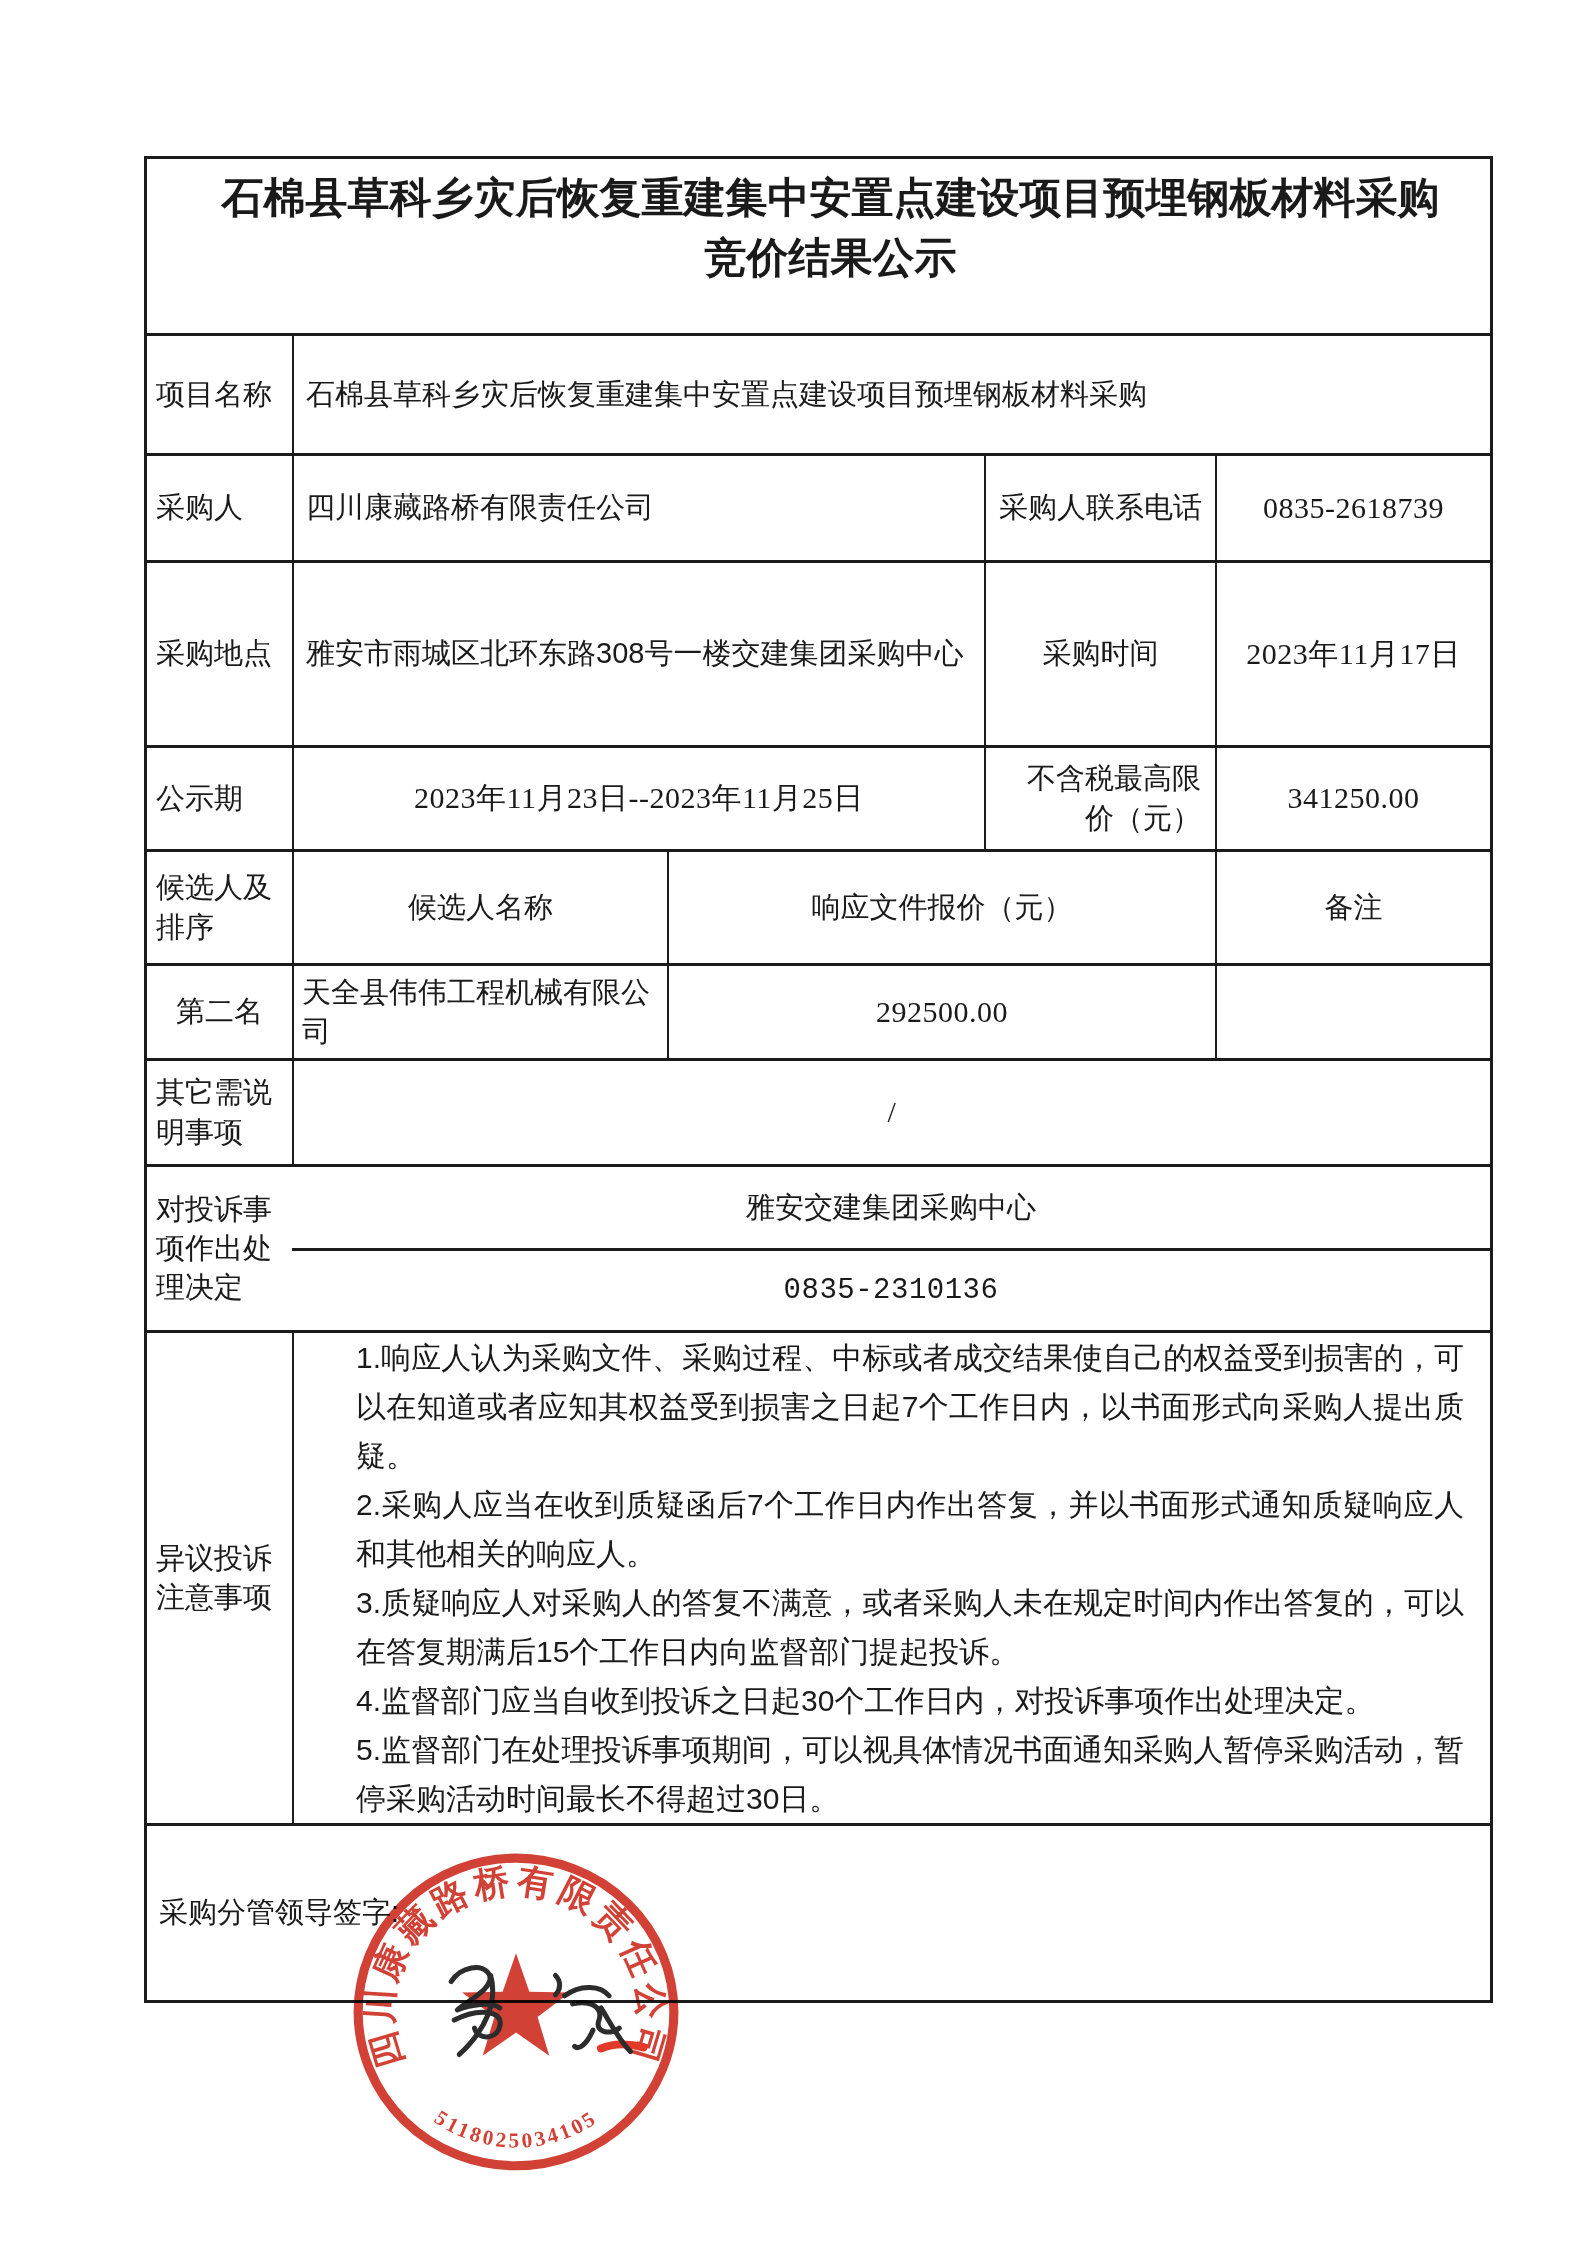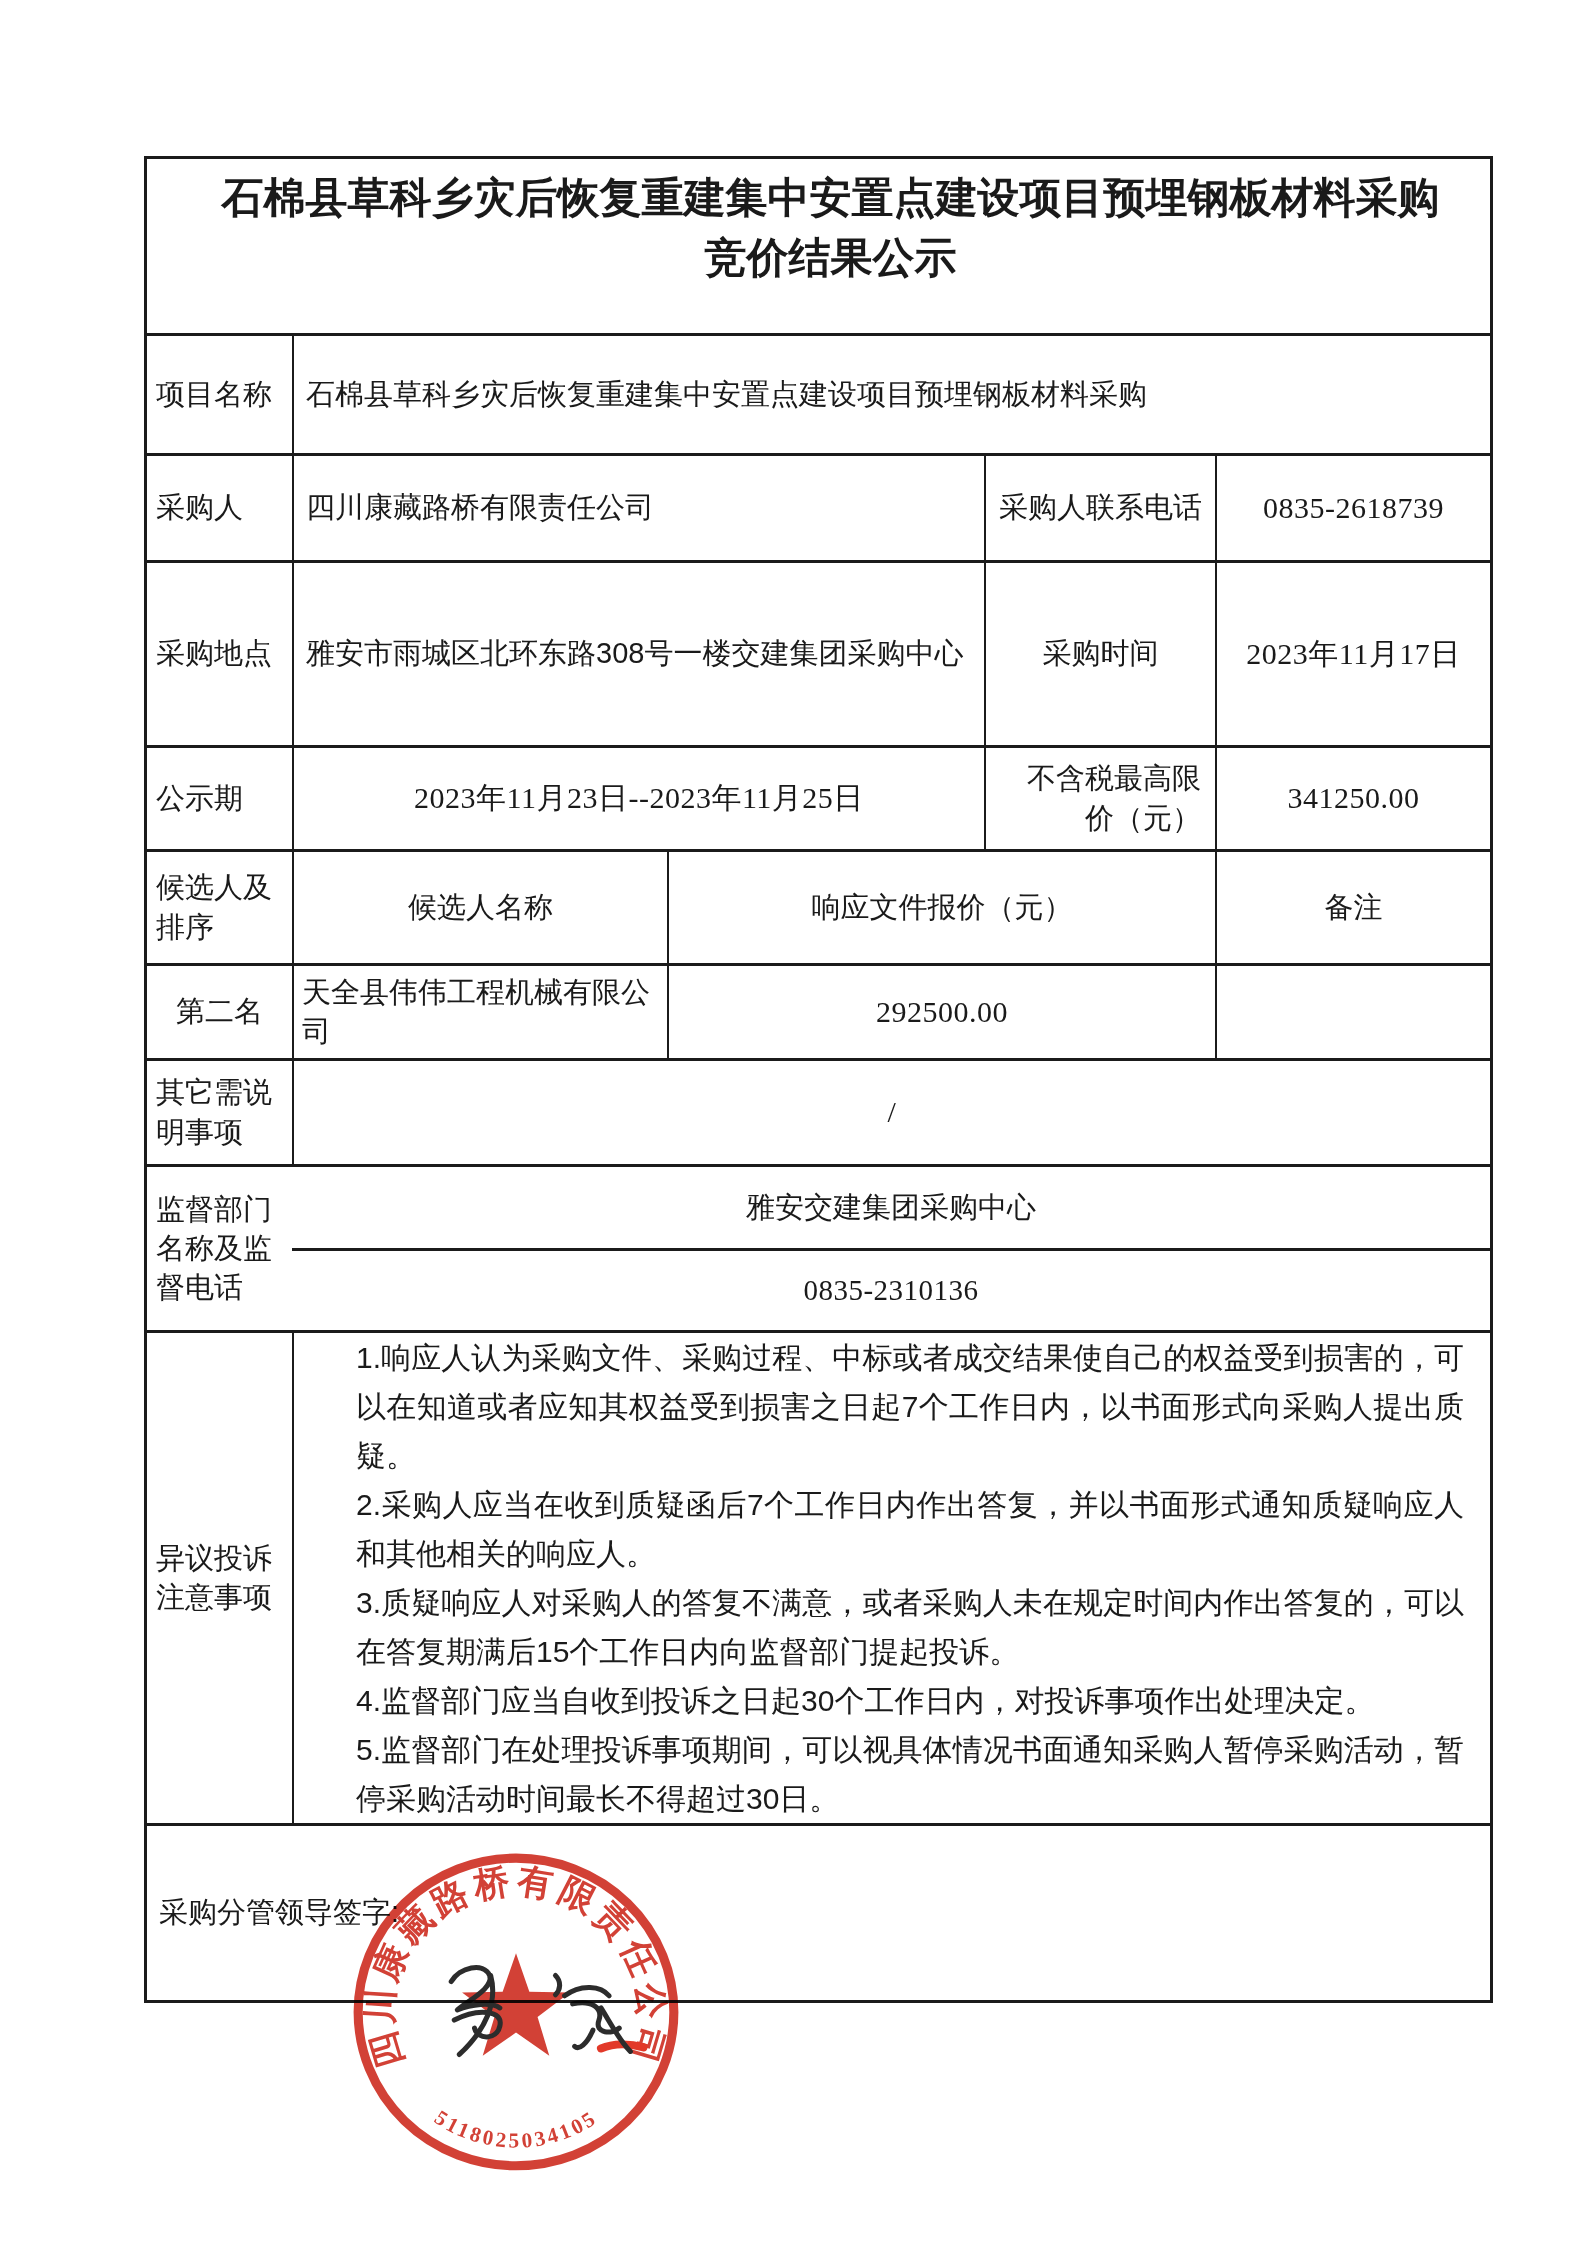--- a/index.html
+++ b/index.html
@@ -25,21 +25,21 @@
   .td.center{ justify-content:center; text-align:right; }
   .td.left{ justify-content:flex-start; text-align:left; padding-left:12px; padding-right:8px; }
   .label{ padding-left:9px; padding-right:6px; }
   .num{ font-family:"Liberation Serif","DejaVu Serif",serif; font-size:30px; letter-spacing:.5px; }
   .title-cell{
     width:1343px; justify-content:center; text-align:center;
     font-weight:bold; font-size:42px; line-height:60px;
     padding:0 32px 36px 56px;
   }
   .stack{ display:flex; flex-direction:column; width:1198px; }
-  .stack .sub{ display:flex; align-items:center; justify-content:center; height:81px; font-size:29px; }
+  .stack .sub{ display:flex; align-items:center; justify-content:center; height:81px; font-size:29px;font-family:Liberation Mono, monospace; }
   .stack .sub.second{ border-top:3px solid #1b1b1b; height:82px; }
   .obj-text{ display:block; padding:14px 18px 14px 14px; text-align:justify; }
   .obj-line{ font-size:30px; line-height:49px;margin-left:36px; }
   .sig-row-cell{ width:1343px; }
   .stamp-wrap{
     position:absolute; left:346px; top:1848px; width:340px; height:334px;
     mix-blend-mode:multiply; opacity:.93; pointer-events:none;
   }
 </style>
 </head>
@@ -91,21 +91,21 @@
     <div class="td center num" style="width:548px">292500.00</div>
     <div class="td center" style="width:275px"></div>
   </div>
 
   <div class="tr" style="height:106px">
     <div class="td c-first label" style="width:145px">其它需说明事项</div>
     <div class="td center num" style="width:1198px">/</div>
   </div>
 
   <div class="tr" style="height:166px">
-    <div class="td c-first label" style="width:145px">监督部门名称及监督电话</div>
+    <div class="td c-first label" style="width:145px">对投诉事项作出处理决定</div>
     <div class="stack">
       <div class="sub">雅安交建集团采购中心</div>
       <div class="sub second num">0835-2310136</div>
     </div>
   </div>
 
   <div class="tr" style="height:493px">
     <div class="td c-first label" style="width:145px">异议投诉注意事项</div>
     <div class="td left" style="width:1198px;align-items:center">
       <div class="obj-text">

